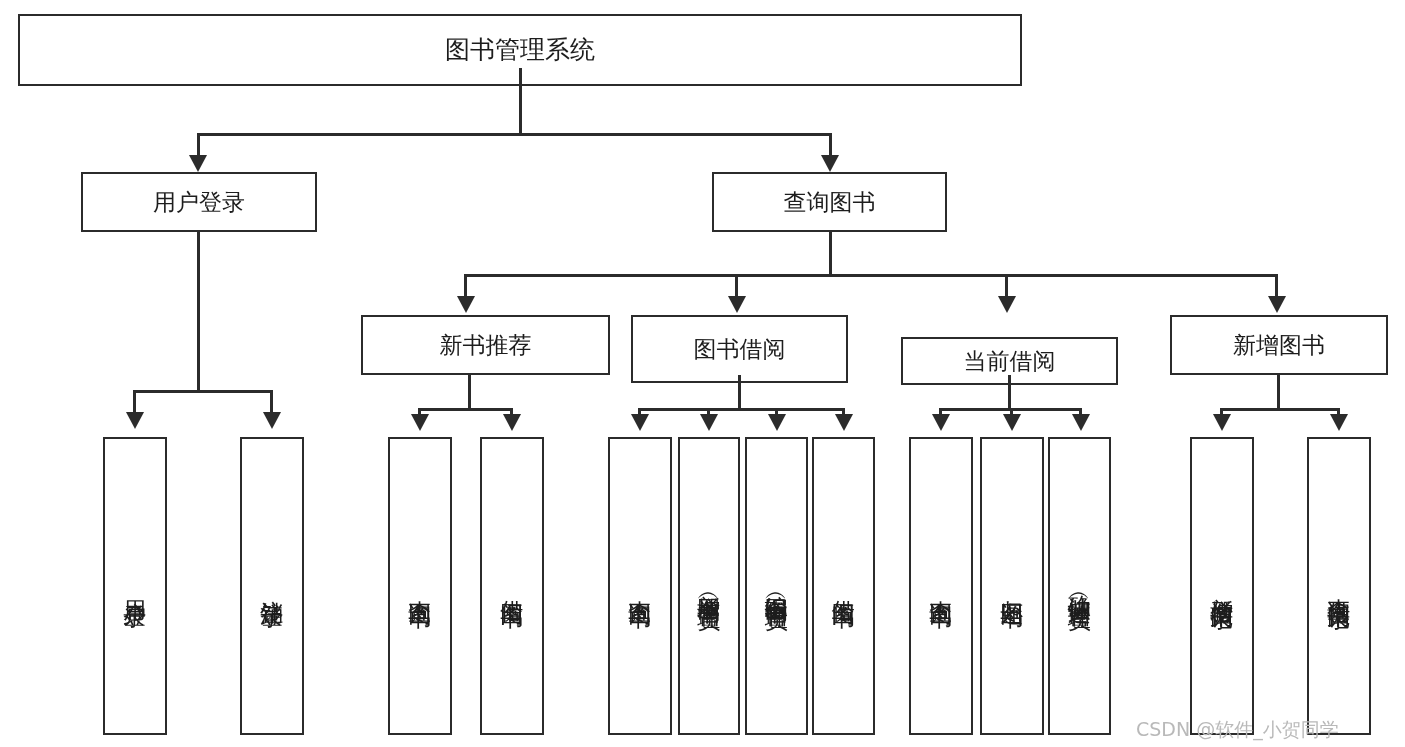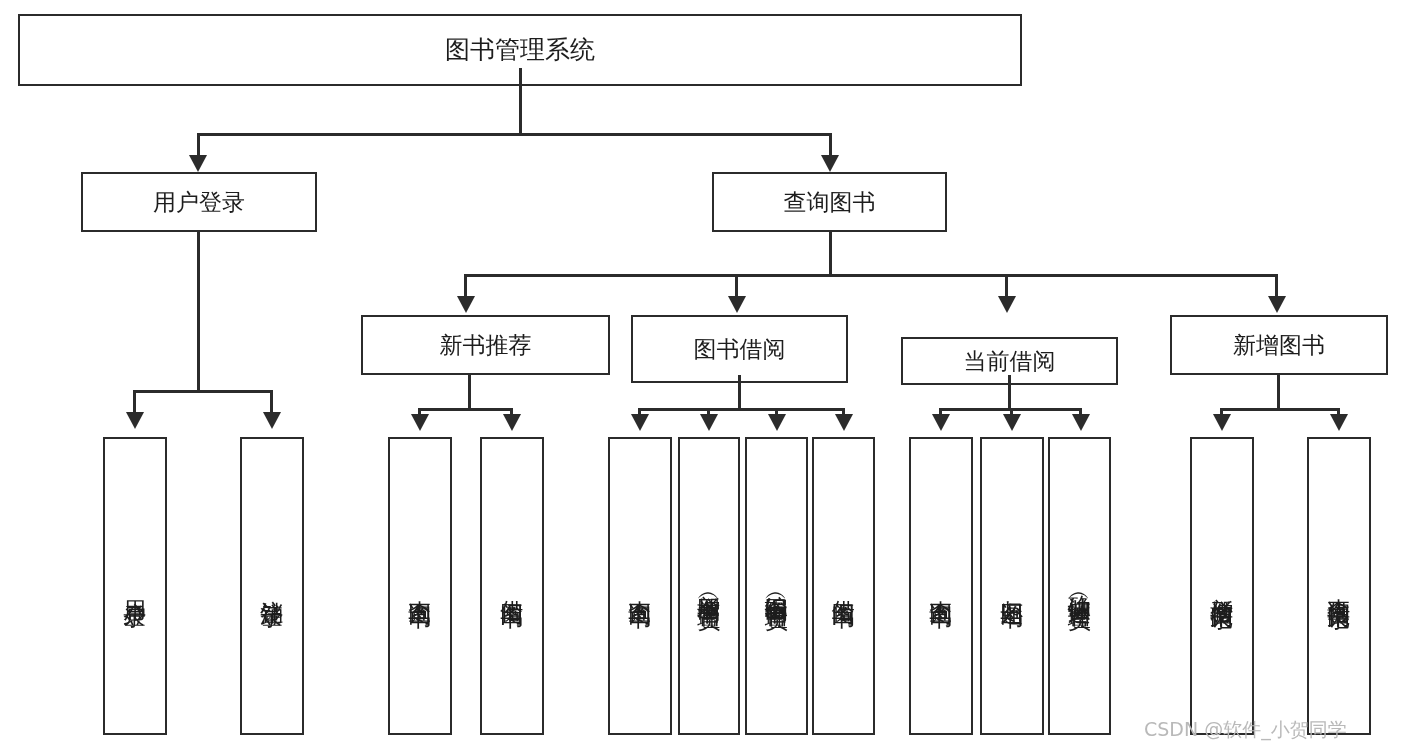--- a/index.html
+++ b/index.html
@@ -208,17 +208,17 @@
     <span class="leaf-label">确认归还（管理员）</span>
   </div>
 
   <div class="node leaf" style="left:1190px; top:437px; width:64px; height:298px;">
     <span class="leaf-label">新增借阅记录</span>
   </div>
   <div class="node leaf" style="left:1307px; top:437px; width:64px; height:298px;">
     <span class="leaf-label">查询借阅记录</span>
   </div>
 
-  <div class="watermark" style="left:1136px; top:717px;margin-left:8px;">
+  <div class="watermark" style="left:1136px; top:717px;">
     <span>CSDN @软件_小贺同学</span>
   </div>
 
 </div>
 
 </body></html>

